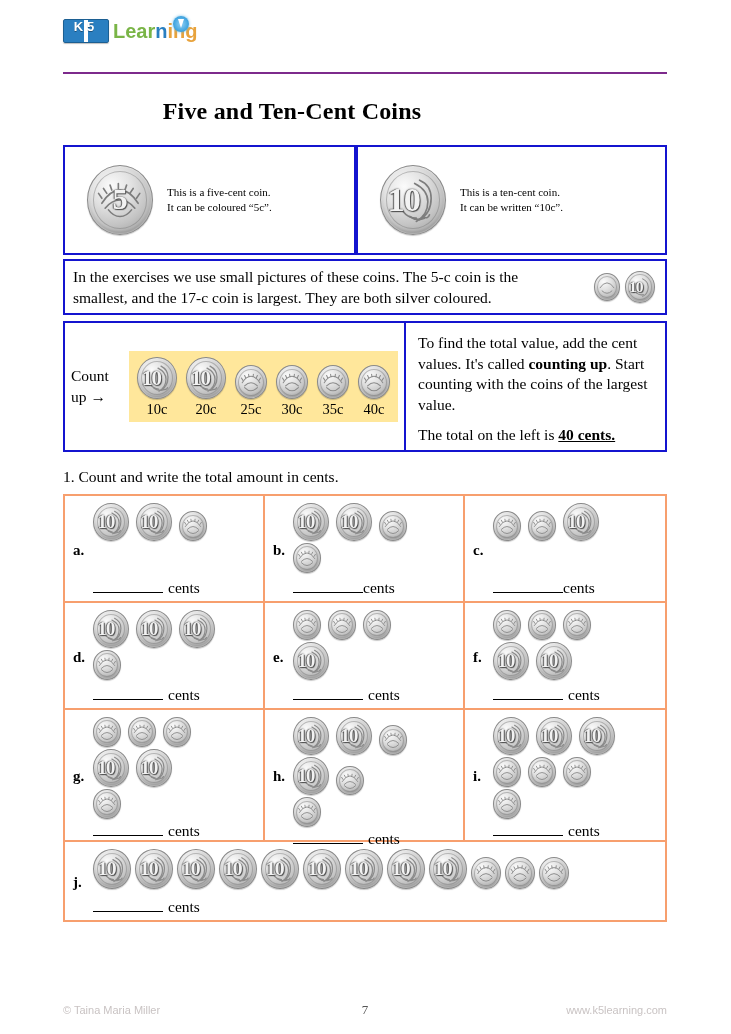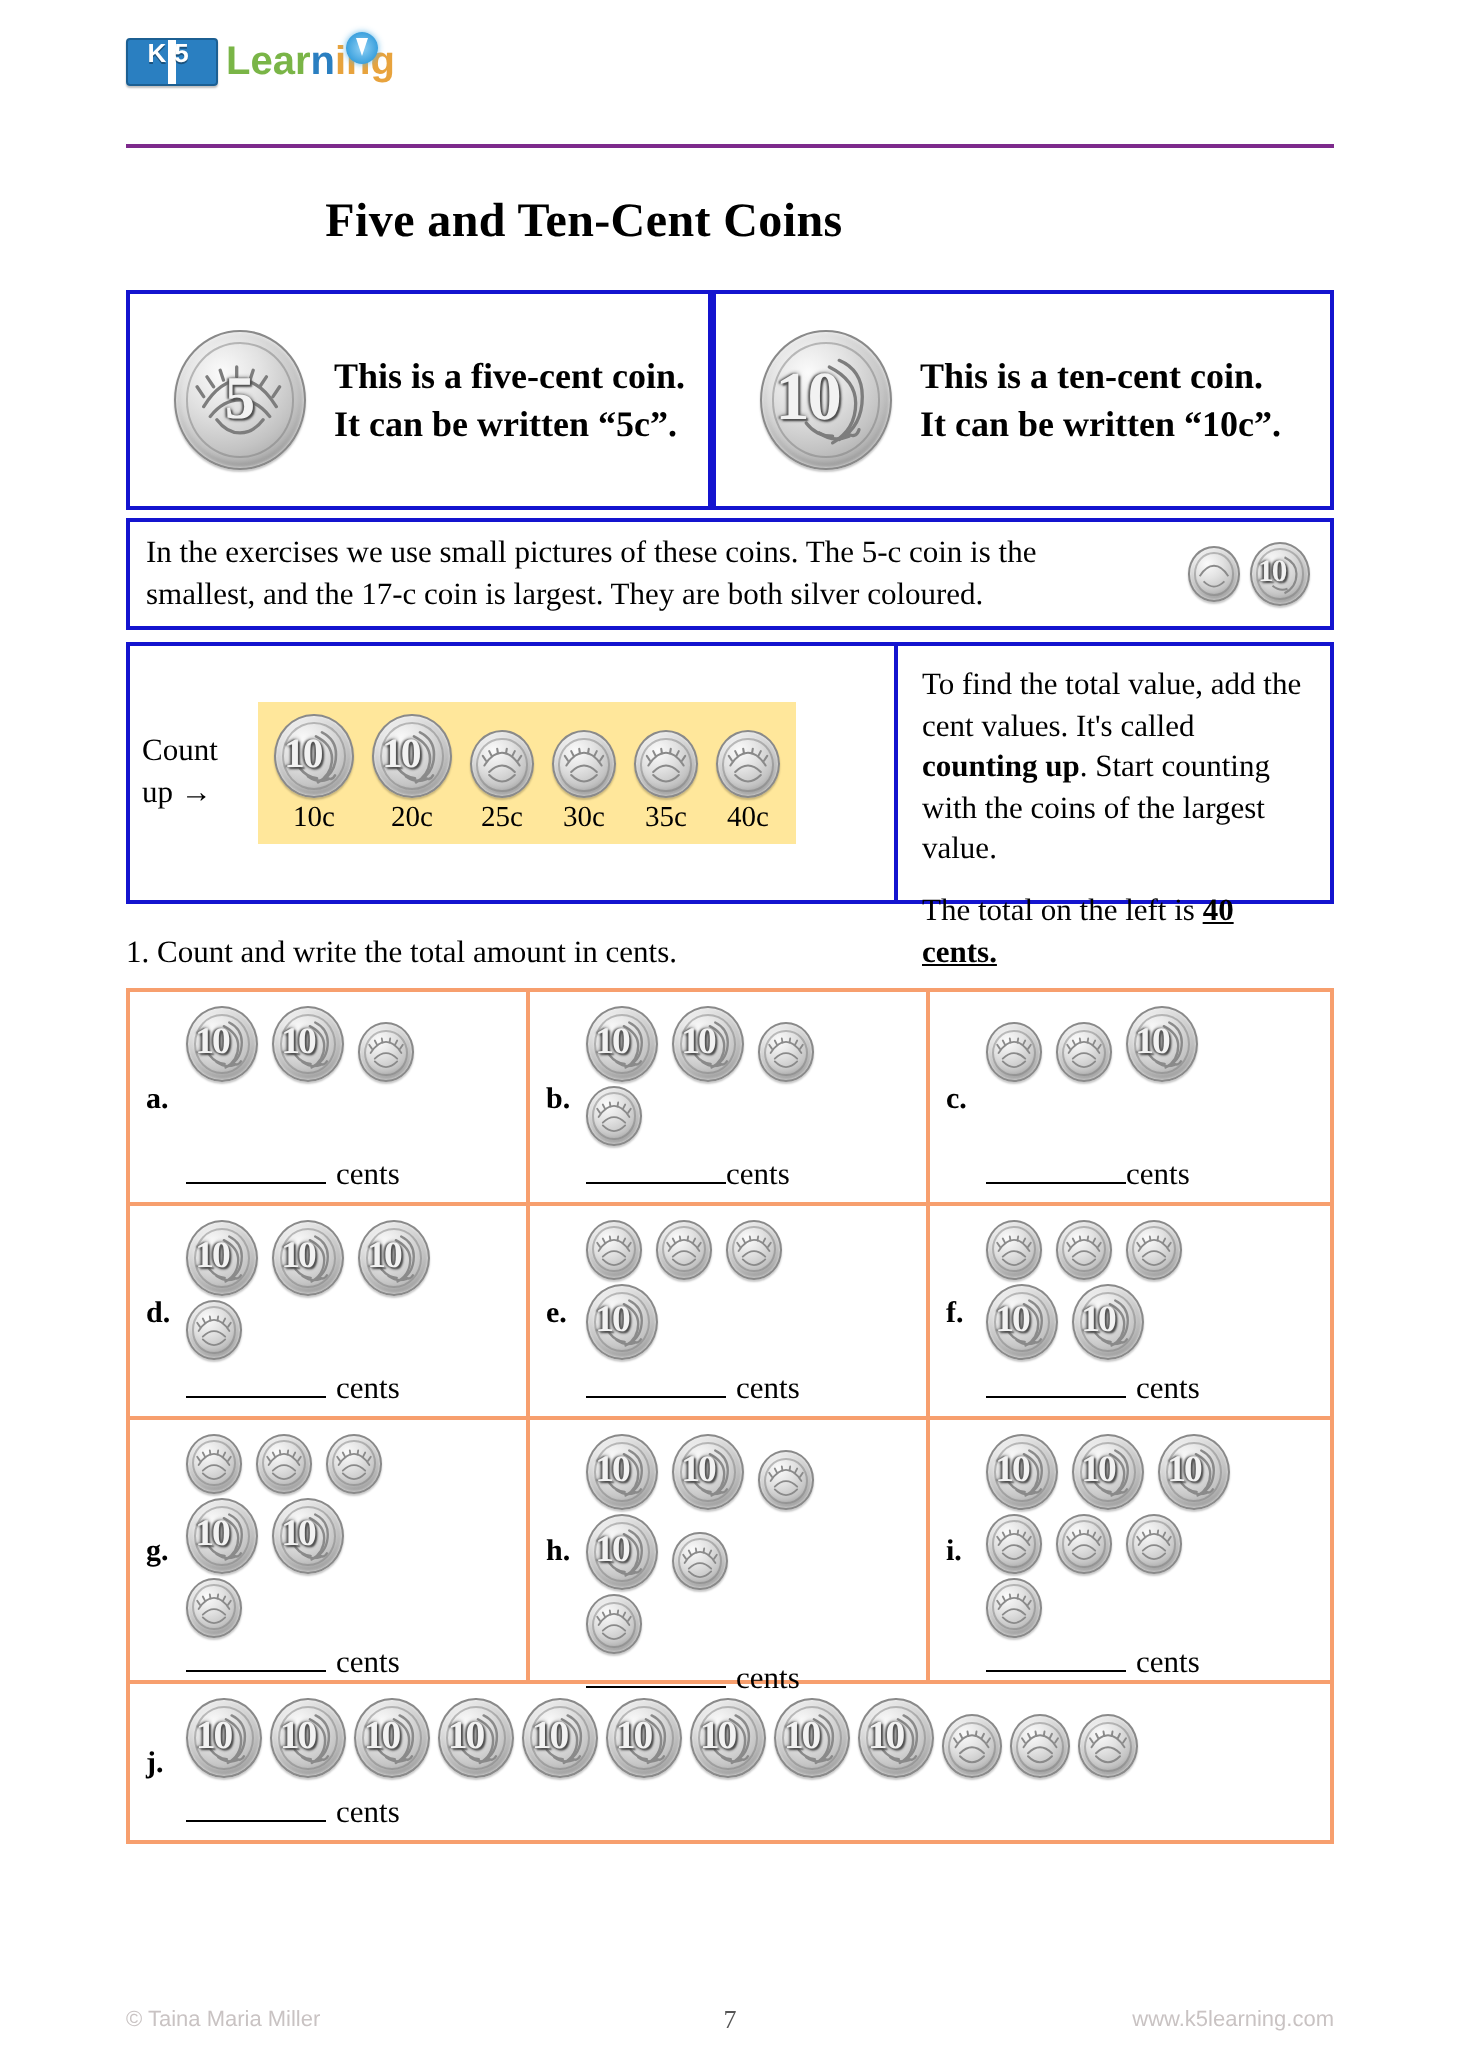--- a/index.html
+++ b/index.html
@@ -72,21 +72,21 @@
 
   
   .inforow{position:absolute;left:63px;top:145px;width:604px;height:110px;display:flex;}
   .infobox{
     border:2px solid #1414cf;box-sizing:border-box;display:flex;align-items:center;
     background:#fff;
   }
   .infobox.left{width:293px;}
   .infobox.right{width:311px;border-left-width:2px;}
   .infobox .bigcoin{margin-left:22px;margin-right:14px;}
-  .infobox .txt{font-size:18px;line-height:1.35;font-weight:bold;}
+  .infobox .txt{font-size:11px;line-height:1.35;}
 
   
   .notebox{
     position:absolute;left:63px;top:259px;width:604px;height:56px;
     border:2px solid #1414cf;box-sizing:border-box;display:flex;align-items:center;
     padding:0 10px 0 8px;background:#fff;
   }
   .notebox .txt{font-size:15.5px;line-height:1.38;flex:1;}
   .notebox .minis{display:flex;gap:5px;align-items:center;margin-left:6px;}
 
@@ -97,21 +97,21 @@
   }
   .countleft{width:339px;display:flex;align-items:center;box-sizing:border-box;padding-left:6px;}
   .countlabel{font-size:15.5px;line-height:1.35;width:58px;}
   .yellow{
     background:#ffe79b;padding:6px 8px 4px 8px;display:flex;gap:9px;align-items:flex-end;
   }
   .ycol{display:flex;flex-direction:column;align-items:center;}
   .ycol .lab{font-size:14.5px;margin-top:2px;}
   .countright{
     flex:1;box-sizing:border-box;padding:10px 12px 0 12px;border-left:2px solid #1414cf;
-    font-size:15.5px;line-height:1.33;margin-left:43px;
+    font-size:15.5px;line-height:1.33;
   }
   .countright p{margin:0 0 10px 0;}
   .ul{text-decoration:underline;font-weight:bold;}
 
   
   .instruction{position:absolute;left:63px;top:468px;font-size:15.5px;}
 
   
   .grid{
     position:absolute;left:63px;top:494px;width:604px;
@@ -174,21 +174,21 @@
           <path d="M9 22 q5 -8 11 -8 q6 0 11 8"></path>
               <path d="M11 25 q4 -5 9 -5 q5 0 9 5"></path>
           <path d="M7 16 l2 3 M10 13 l2 3 M14 11 l1 3 M19 10 l0 3 M24 11 l-1 3 M28 13 l-2 3 M32 16 l-2 3"></path>
           <path d="M13 26 q3 4 7 4 q4 0 7 -4"></path>
         </g>
           </svg>
         <span class="num">5</span>
       </span>
       <span class="txt">
         <span>This is a five-cent coin.</span><br>
-        <span>It can be written “5c”.</span>
+        <span>It can be coloured “5c”.</span>
       </span>
     </div>
     <div class="infobox right">
       <span class="bigcoin coin c10" style="--cs:66px">
         <span class="disc"></span>
         <svg viewBox="0 0 40 40" aria-hidden="true">
             <g stroke="#7d7d7d" stroke-width="1" fill="none" stroke-linecap="round">
           <path d="M24 8 q7 3 7 11 q0 9 -7 13"></path>
               <path d="M21 10 q8 4 8 11 q0 8 -7 12"></path>
           <path d="M18 30 q4 3 9 1"></path>

